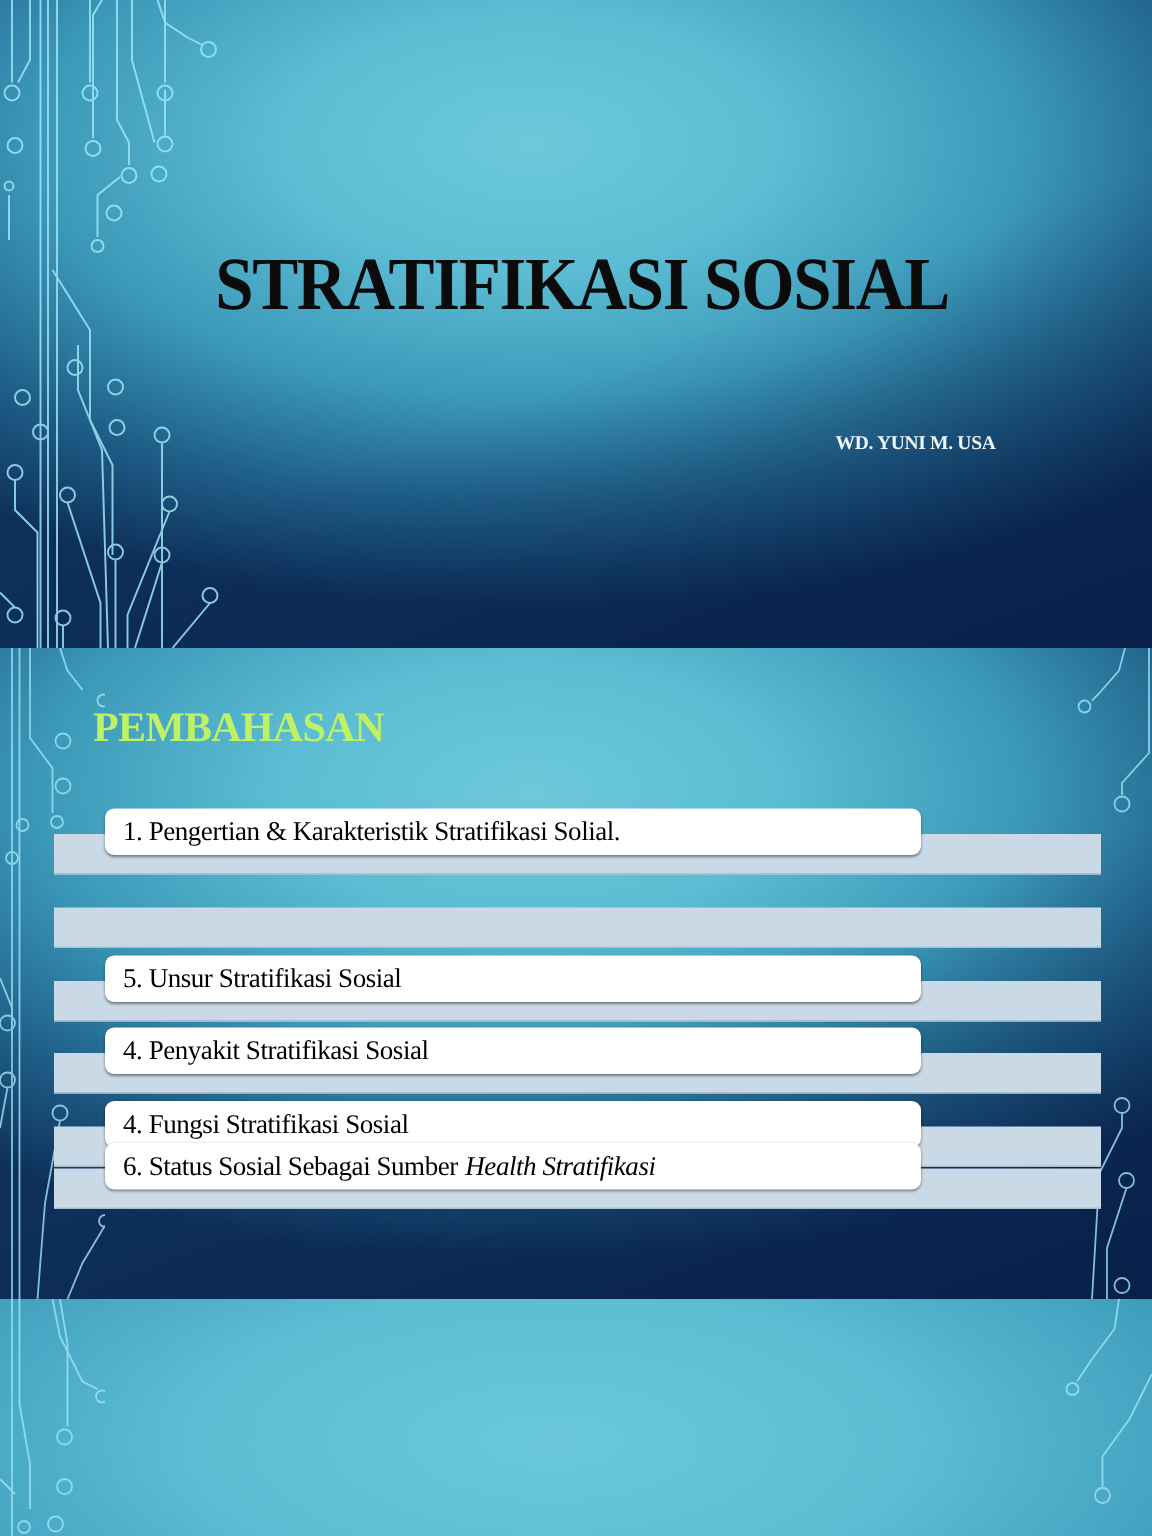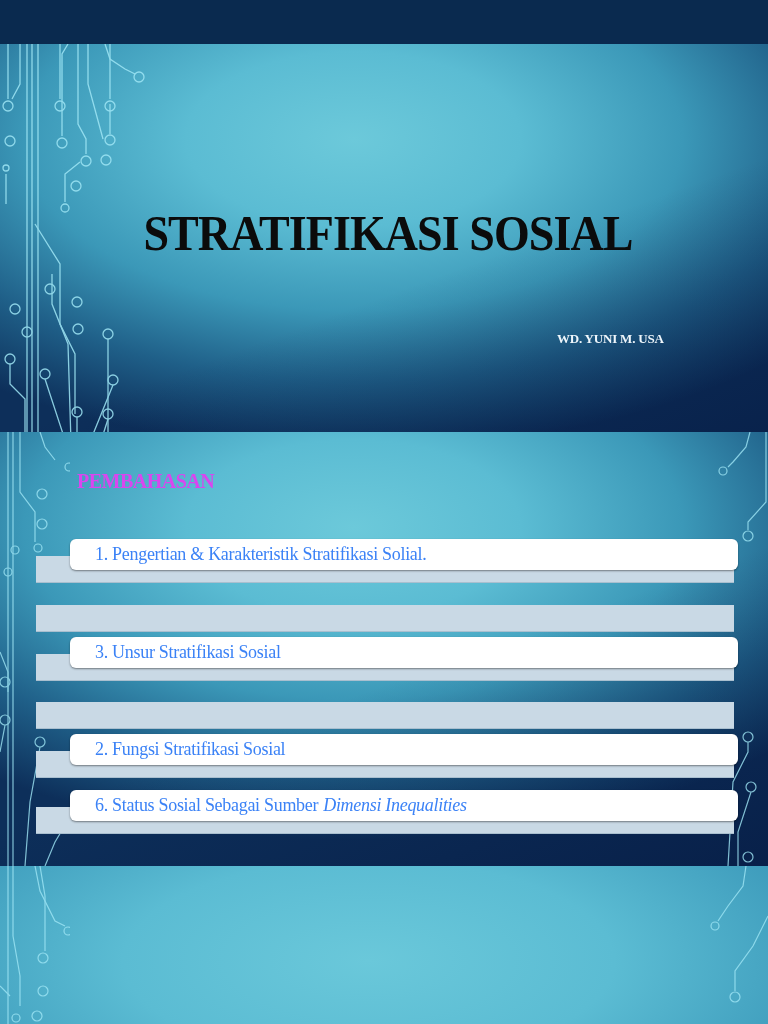--- a/index.html
+++ b/index.html
@@ -13,21 +13,21 @@
   }
   .slide-bg {
     position: absolute; inset: 0;
     background:
       radial-gradient(ellipse 78% 72% at 46% 22%, #6cc9da 0%, #5bbcd3 28%, #3b98b8 55%, #1f5f88 78%, #0d2f5a 100%);
   }
   .slide-bg::after {
     content: ""; position: absolute; inset: 0;
     background: linear-gradient(160deg, rgba(0,0,0,0) 55%, rgba(4,20,60,0.55) 100%);
   }
-  #slide1 { top: 0; height: 432px; margin-top: 44px; }
+  #slide1 { top: 0; height: 432px; }
   #slide2 { top: 432px; height: 434px; }
   #slide3 { top: 866px; height: 158px; }
   #slide3 .slide-bg {
     background: radial-gradient(ellipse 80% 160% at 48% 60%, #6ac8da 0%, #5bbcd3 40%, #3e9cbc 75%, #1d5c86 100%);
   }
   #slide3 .slide-bg::after { display: none; }
 
   svg.circuit { position: absolute; top: 0; pointer-events: none; }
 
   .title {
@@ -36,37 +36,37 @@
     font-size: 50px; font-weight: bold; color: #0b0b0b;
     letter-spacing: -1px;
     transform: scaleX(0.92); transform-origin: center;
   }
   .subtitle {
     position: absolute; left: 557px; top: 287px;
     font-size: 13px; font-weight: bold; color: #eef6fb;
     letter-spacing: -0.2px;
   }
   .section-heading {
-    position: absolute; left: 77px; top: 470px;
-    font-size: 20px; font-weight: bold; color: #d946ef;
+    position: absolute; left: 62px; top: 470px;
+    font-size: 28px; font-weight: bold; color: #bef264;
     letter-spacing: -0.5px;
   }
   .agenda { position: absolute; left: 0; top: 0; width: 768px; }
   .agenda-row { position: absolute; left: 0; width: 768px; height: 48px; }
   .agenda-band {
     position: absolute; left: 36px; width: 698px; top: 17px; height: 26px;
     background: #c9d9e5; border-bottom: 1px solid #a9bfcf;
   }
   .agenda-box {
-    position: absolute; left: 70px; width: 668px; top: 0; height: 31px;
+    position: absolute; left: 70px; width: 544px; top: 0; height: 31px;
     background: #ffffff; border-radius: 6px;
     box-shadow: 0 1px 2px rgba(0,0,0,0.45);
     display: flex; align-items: center;
-    box-sizing: border-box; padding-left: 25px;
-    font-size: 18px; color: #3b82f6;
+    box-sizing: border-box; padding-left: 12px;
+    font-size: 18px; color: #000000;
     letter-spacing: -0.3px;
   }
   .agenda-box em { font-style: italic; margin-left: 5px; }
 </style>
 </head>
 <body>
 
 <div class="slide" id="slide1">
   <div class="slide-bg"></div>
   <svg class="circuit" width="160" height="432" viewBox="0 0 160 432" fill="none" stroke="#9fe6f5" stroke-width="1.3" opacity="0.85">
@@ -168,37 +168,40 @@
       <div class="agenda-box">
         <span>1. Pengertian &amp; Karakteristik Stratifikasi Solial.</span>
       </div>
     </div>
     <div class="agenda-row" style="top:156px">
       <div class="agenda-band"></div>
     </div>
     <div class="agenda-row" style="top:205px">
       <div class="agenda-band"></div>
       <div class="agenda-box">
-        <span>3. Unsur Stratifikasi Sosial</span>
+        <span>5. Unsur Stratifikasi Sosial</span>
       </div>
     </div>
     <div class="agenda-row" style="top:253px">
       <div class="agenda-band"></div>
+      <div class="agenda-box">
+        <span>4. Penyakit Stratifikasi Sosial</span>
+      </div>
     </div>
     <div class="agenda-row" style="top:302px">
       <div class="agenda-band"></div>
       <div class="agenda-box">
-        <span>2. Fungsi Stratifikasi Sosial</span>
-      </div>
-    </div>
-    <div class="agenda-row" style="top:358px">
+        <span>4. Fungsi Stratifikasi Sosial</span>
+      </div>
+    </div>
+    <div class="agenda-row" style="top:330px">
       <div class="agenda-band"></div>
       <div class="agenda-box">
         <span>6. Status Sosial Sebagai Sumber</span>
-        <em>Dimensi Inequalities</em>
+        <em>Health Stratifikasi</em>
       </div>
     </div>
   </div>
 </div>
 
 <div class="slide" id="slide3">
   <div class="slide-bg"></div>
   <svg class="circuit" width="70" height="158" viewBox="0 0 70 158" style="left:0" fill="none" stroke="#9fe6f5" stroke-width="1.2" opacity="0.8">
     <line x1="8" y1="0" x2="8" y2="158"></line>
     <line x1="13" y1="0" x2="13" y2="70"></line>

